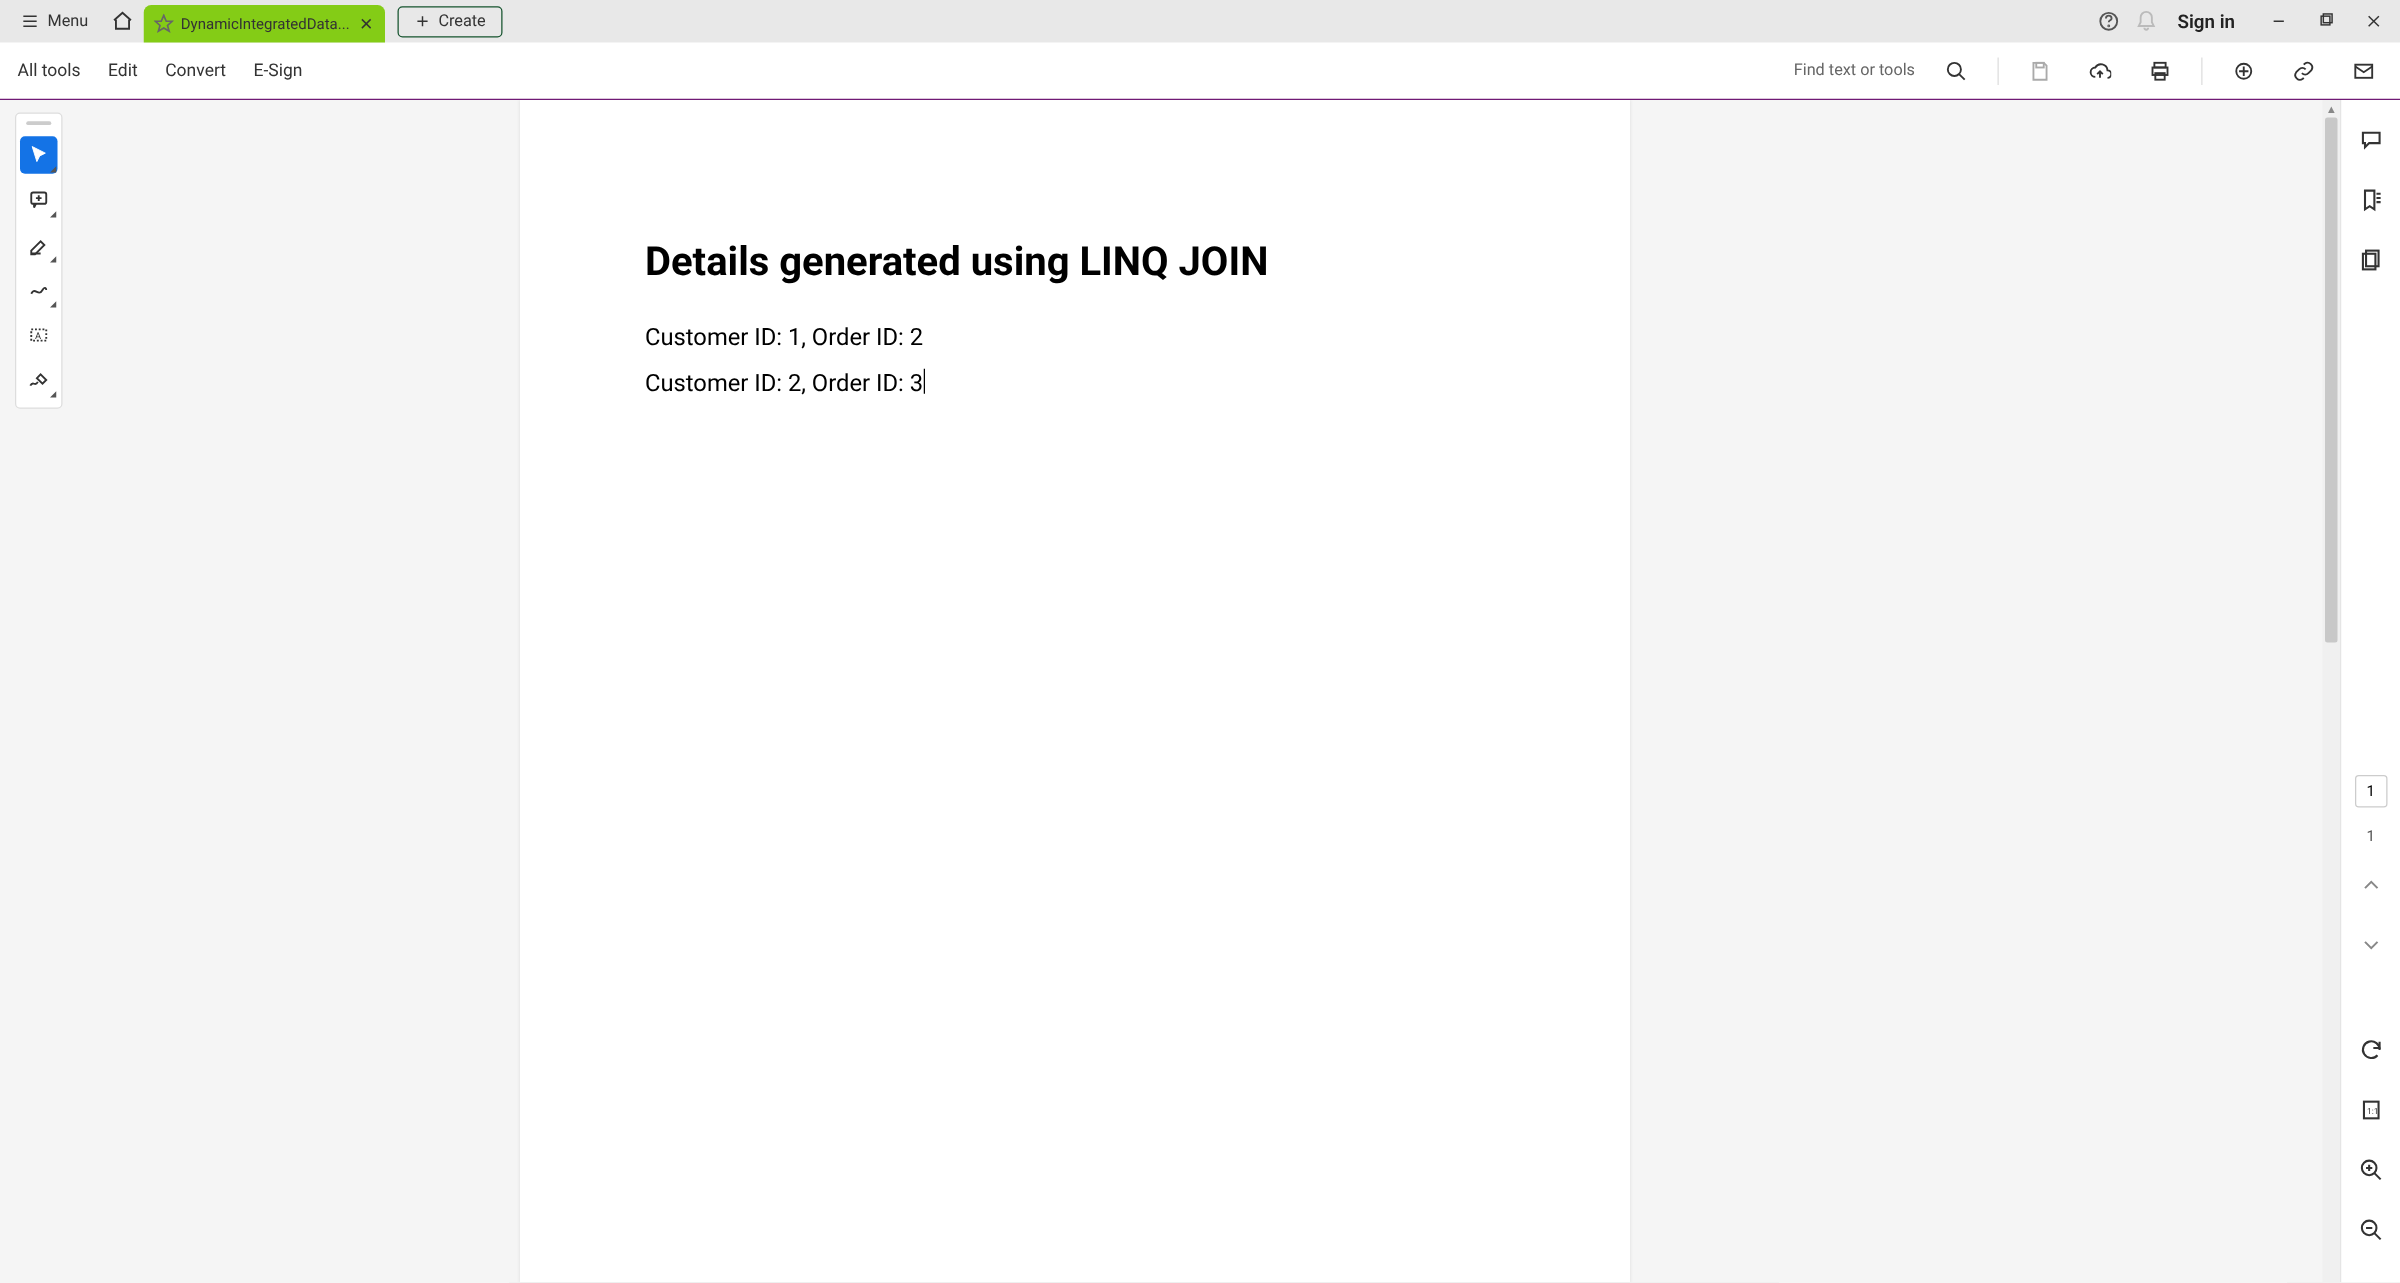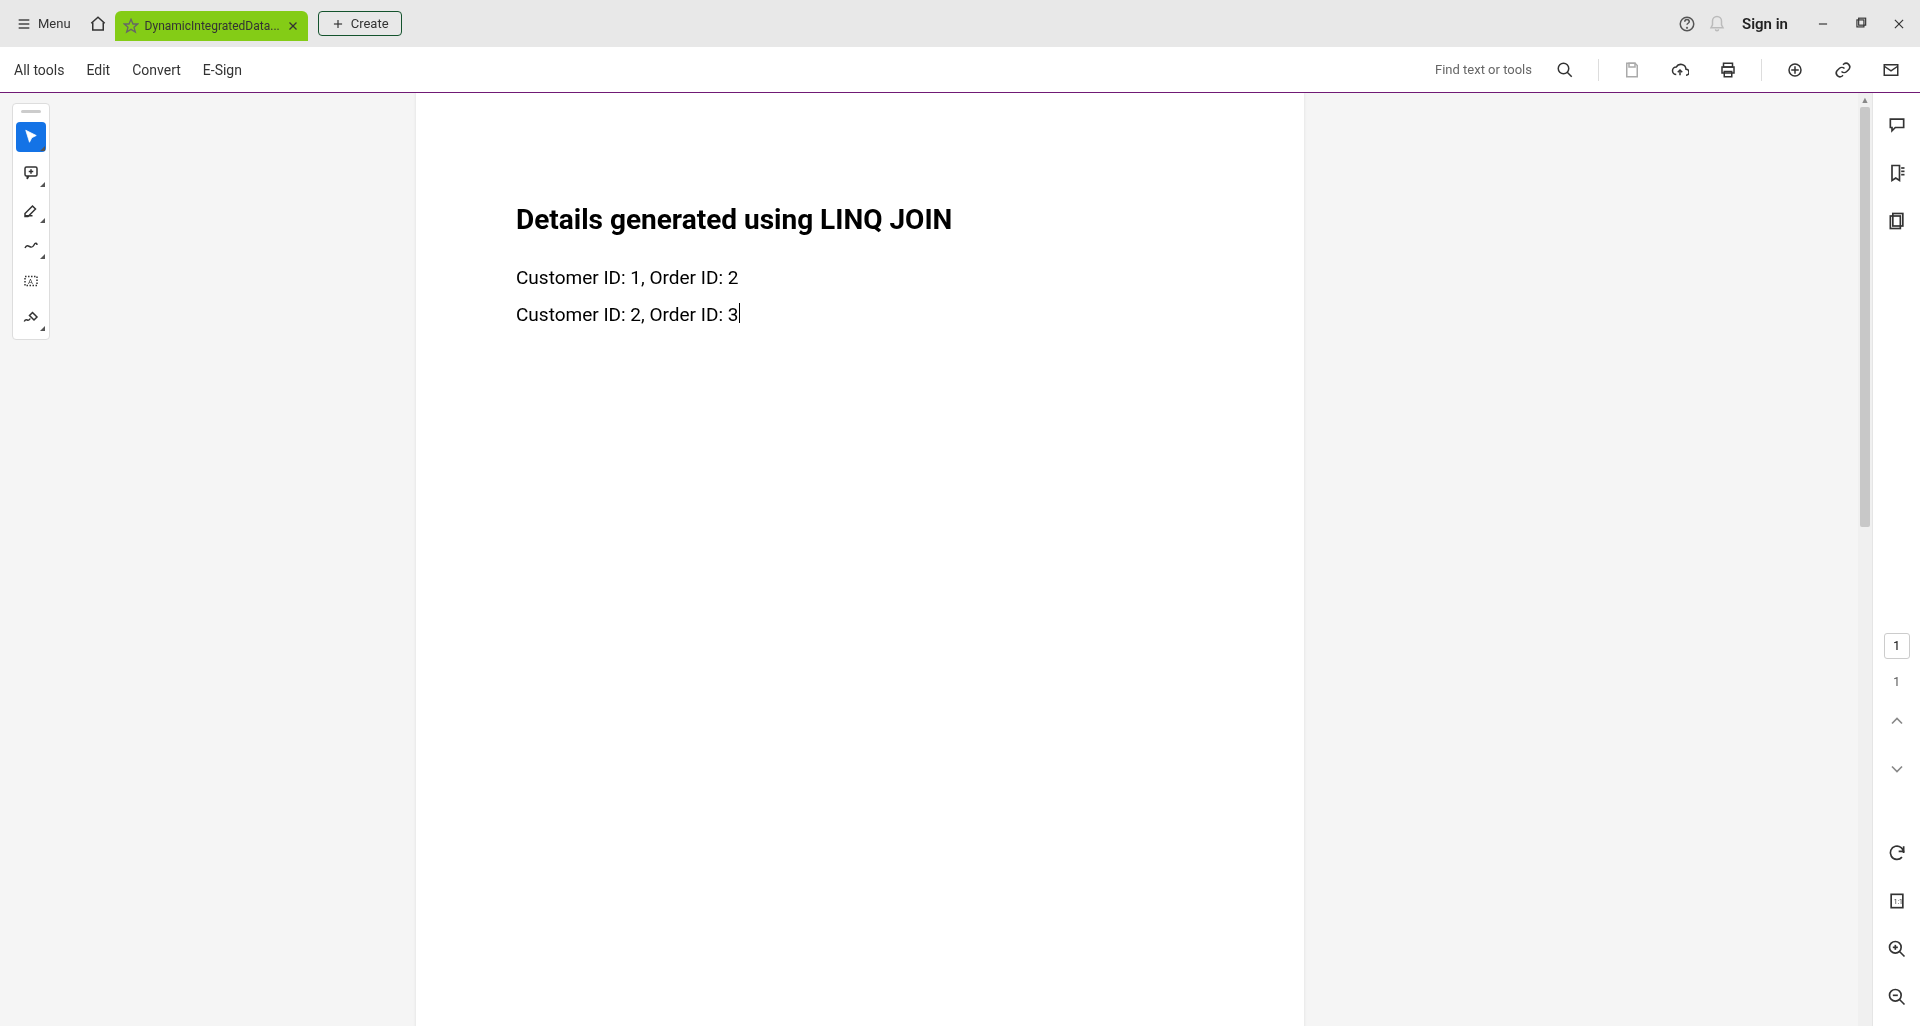--- a/index.html
+++ b/index.html
@@ -11,21 +11,21 @@
     body {
       width: 1920px;
       height: 1026px;
       background: #e8e8e8;
       overflow: hidden;
       position: relative;
     }
 
     
     .title-bar {
-      height: 47px;
+      height: 34px;
       background: #e8e8e8;
       display: flex;
       align-items: center;
       padding: 0 6px;
     }
     .menu-btn {
       display: flex;
       align-items: center;
       gap: 6px;
       padding: 4px 10px;
@@ -217,21 +217,21 @@
       width: 888px;
       background: #fff;
       margin-top: 0;
       padding: 110px 100px;
       box-shadow: 0 0 3px rgba(0,0,0,0.1);
       font-family: "Times New Roman", Times, serif;
       position: relative;
       left: -100px;
     }
     .page h1 {
-      font-size: 28px;
+      font-size: 32px;
       font-weight: bold;
       color: #000;
       margin-bottom: 30px;
     }
     .page p {
       font-size: 19px;
       color: #000;
       margin-bottom: 14px;
     }
     .page .cursor-mark {

